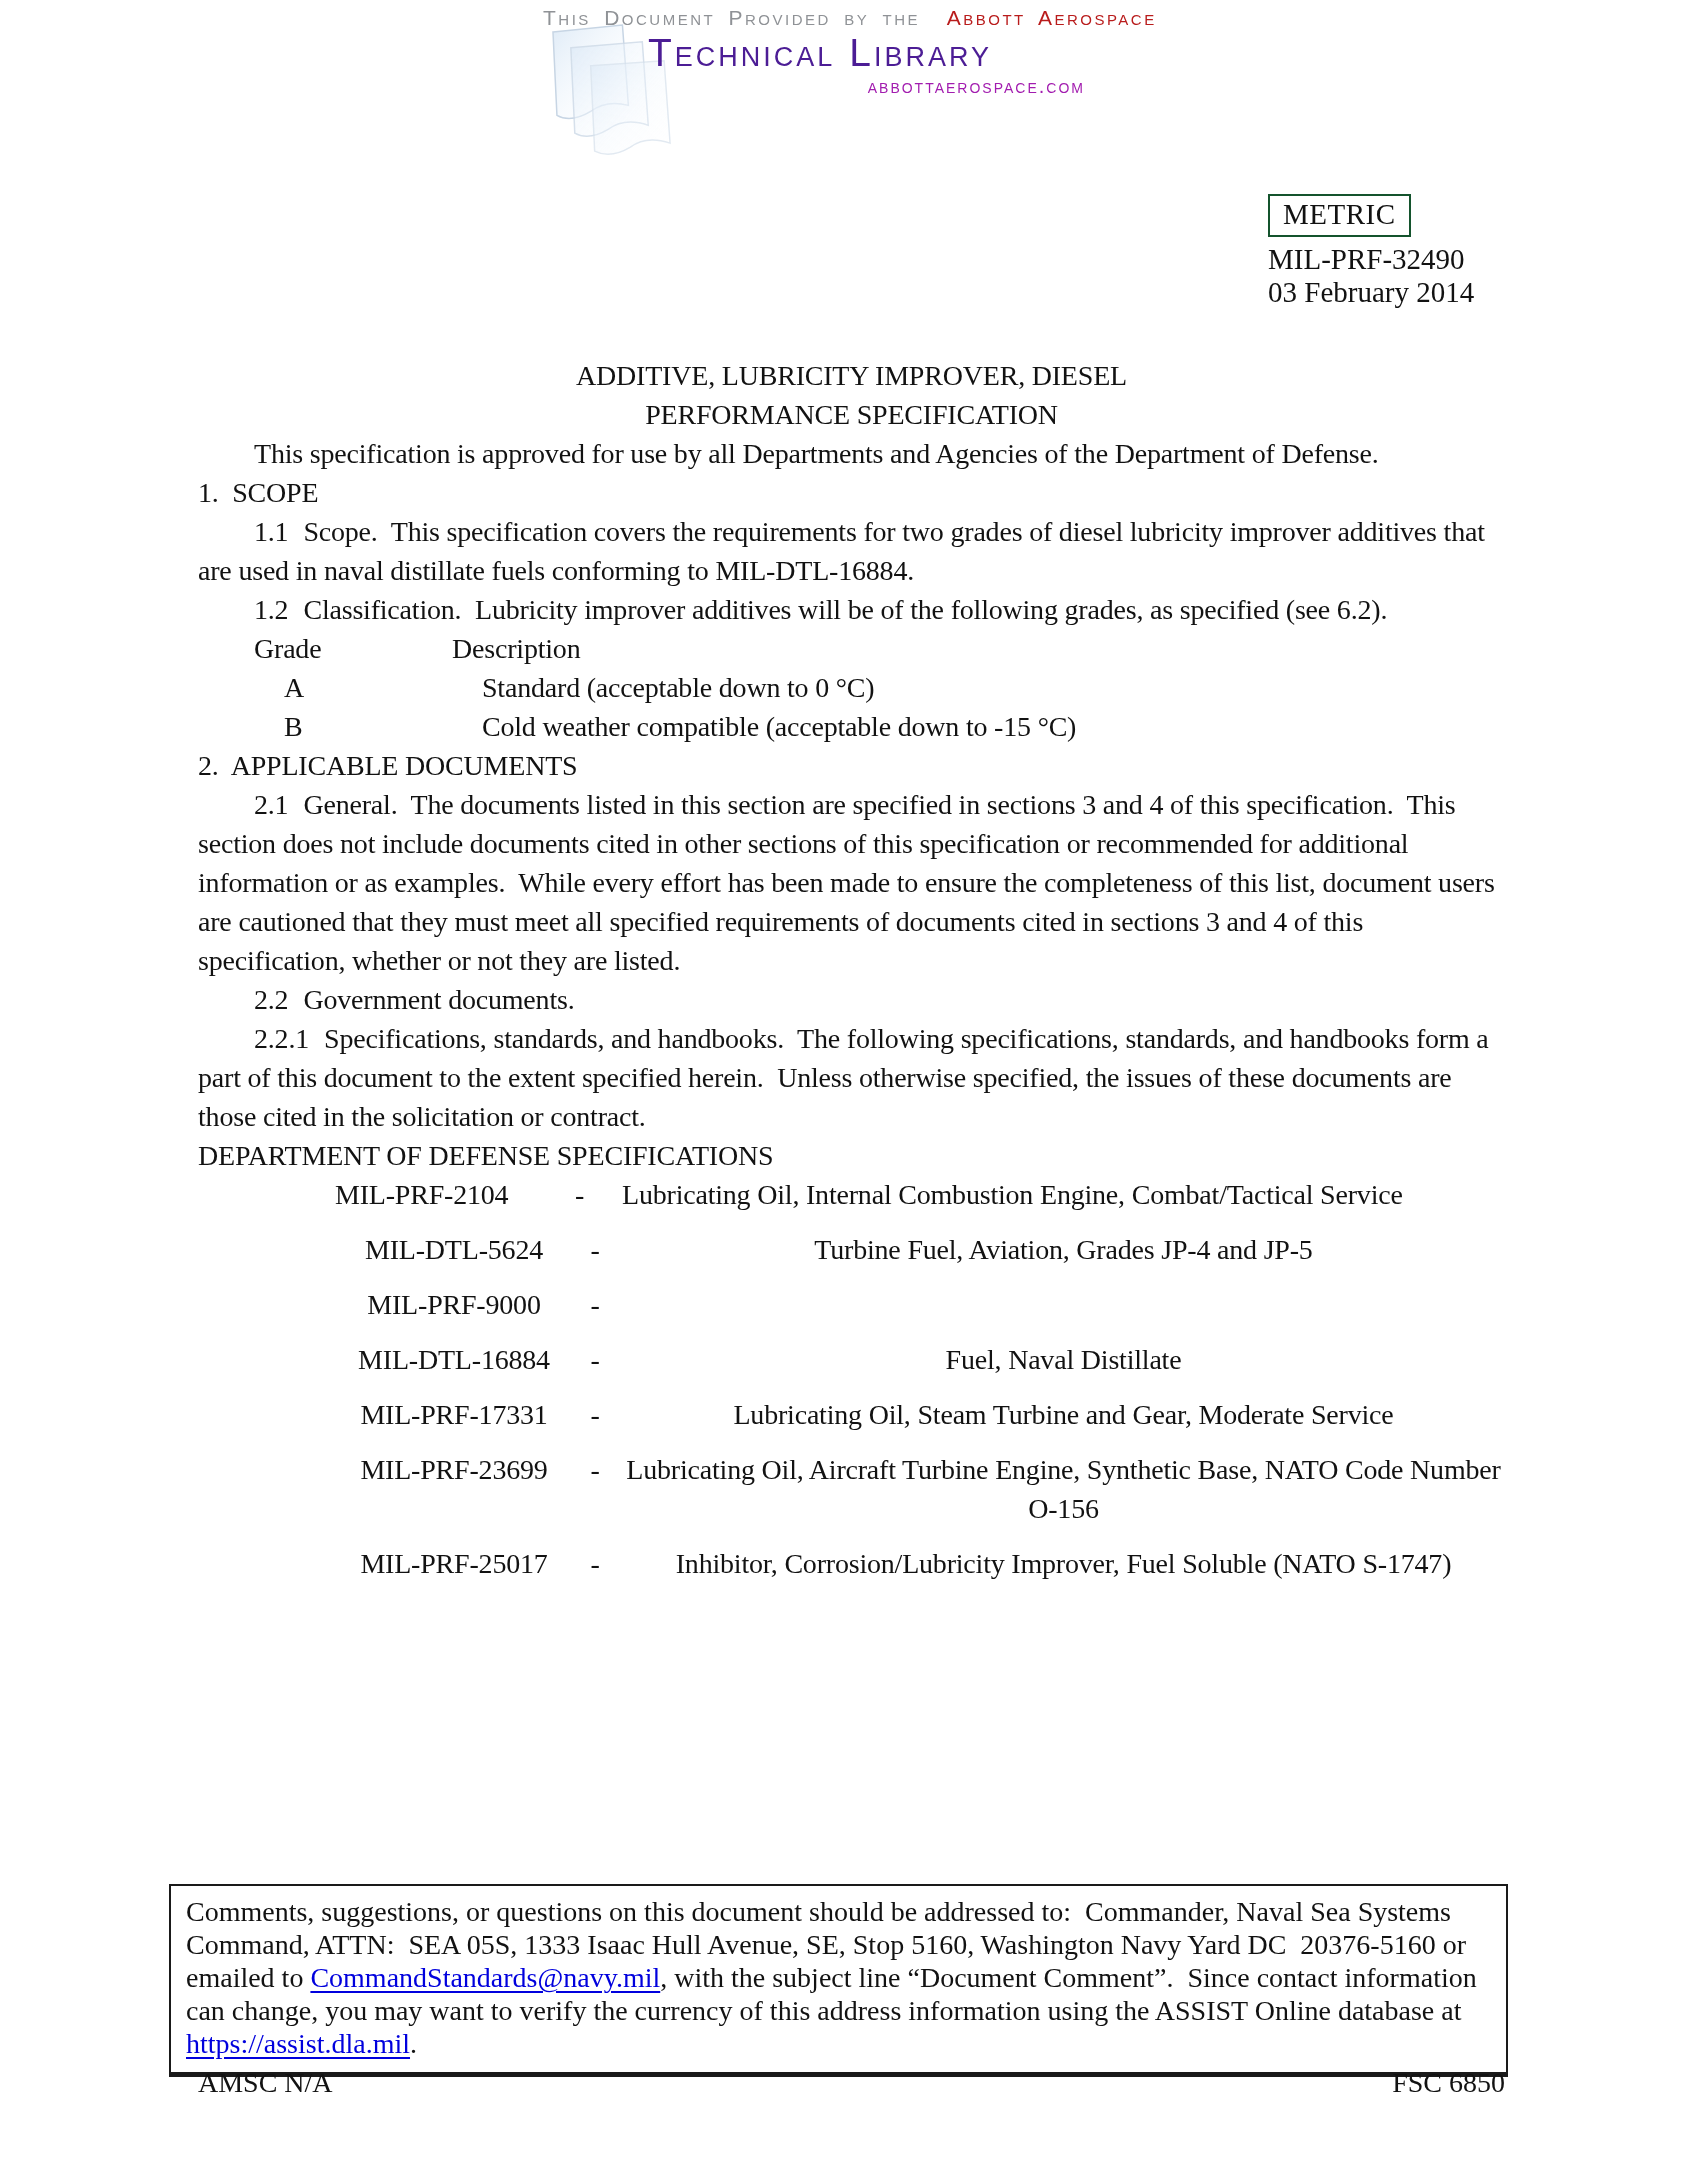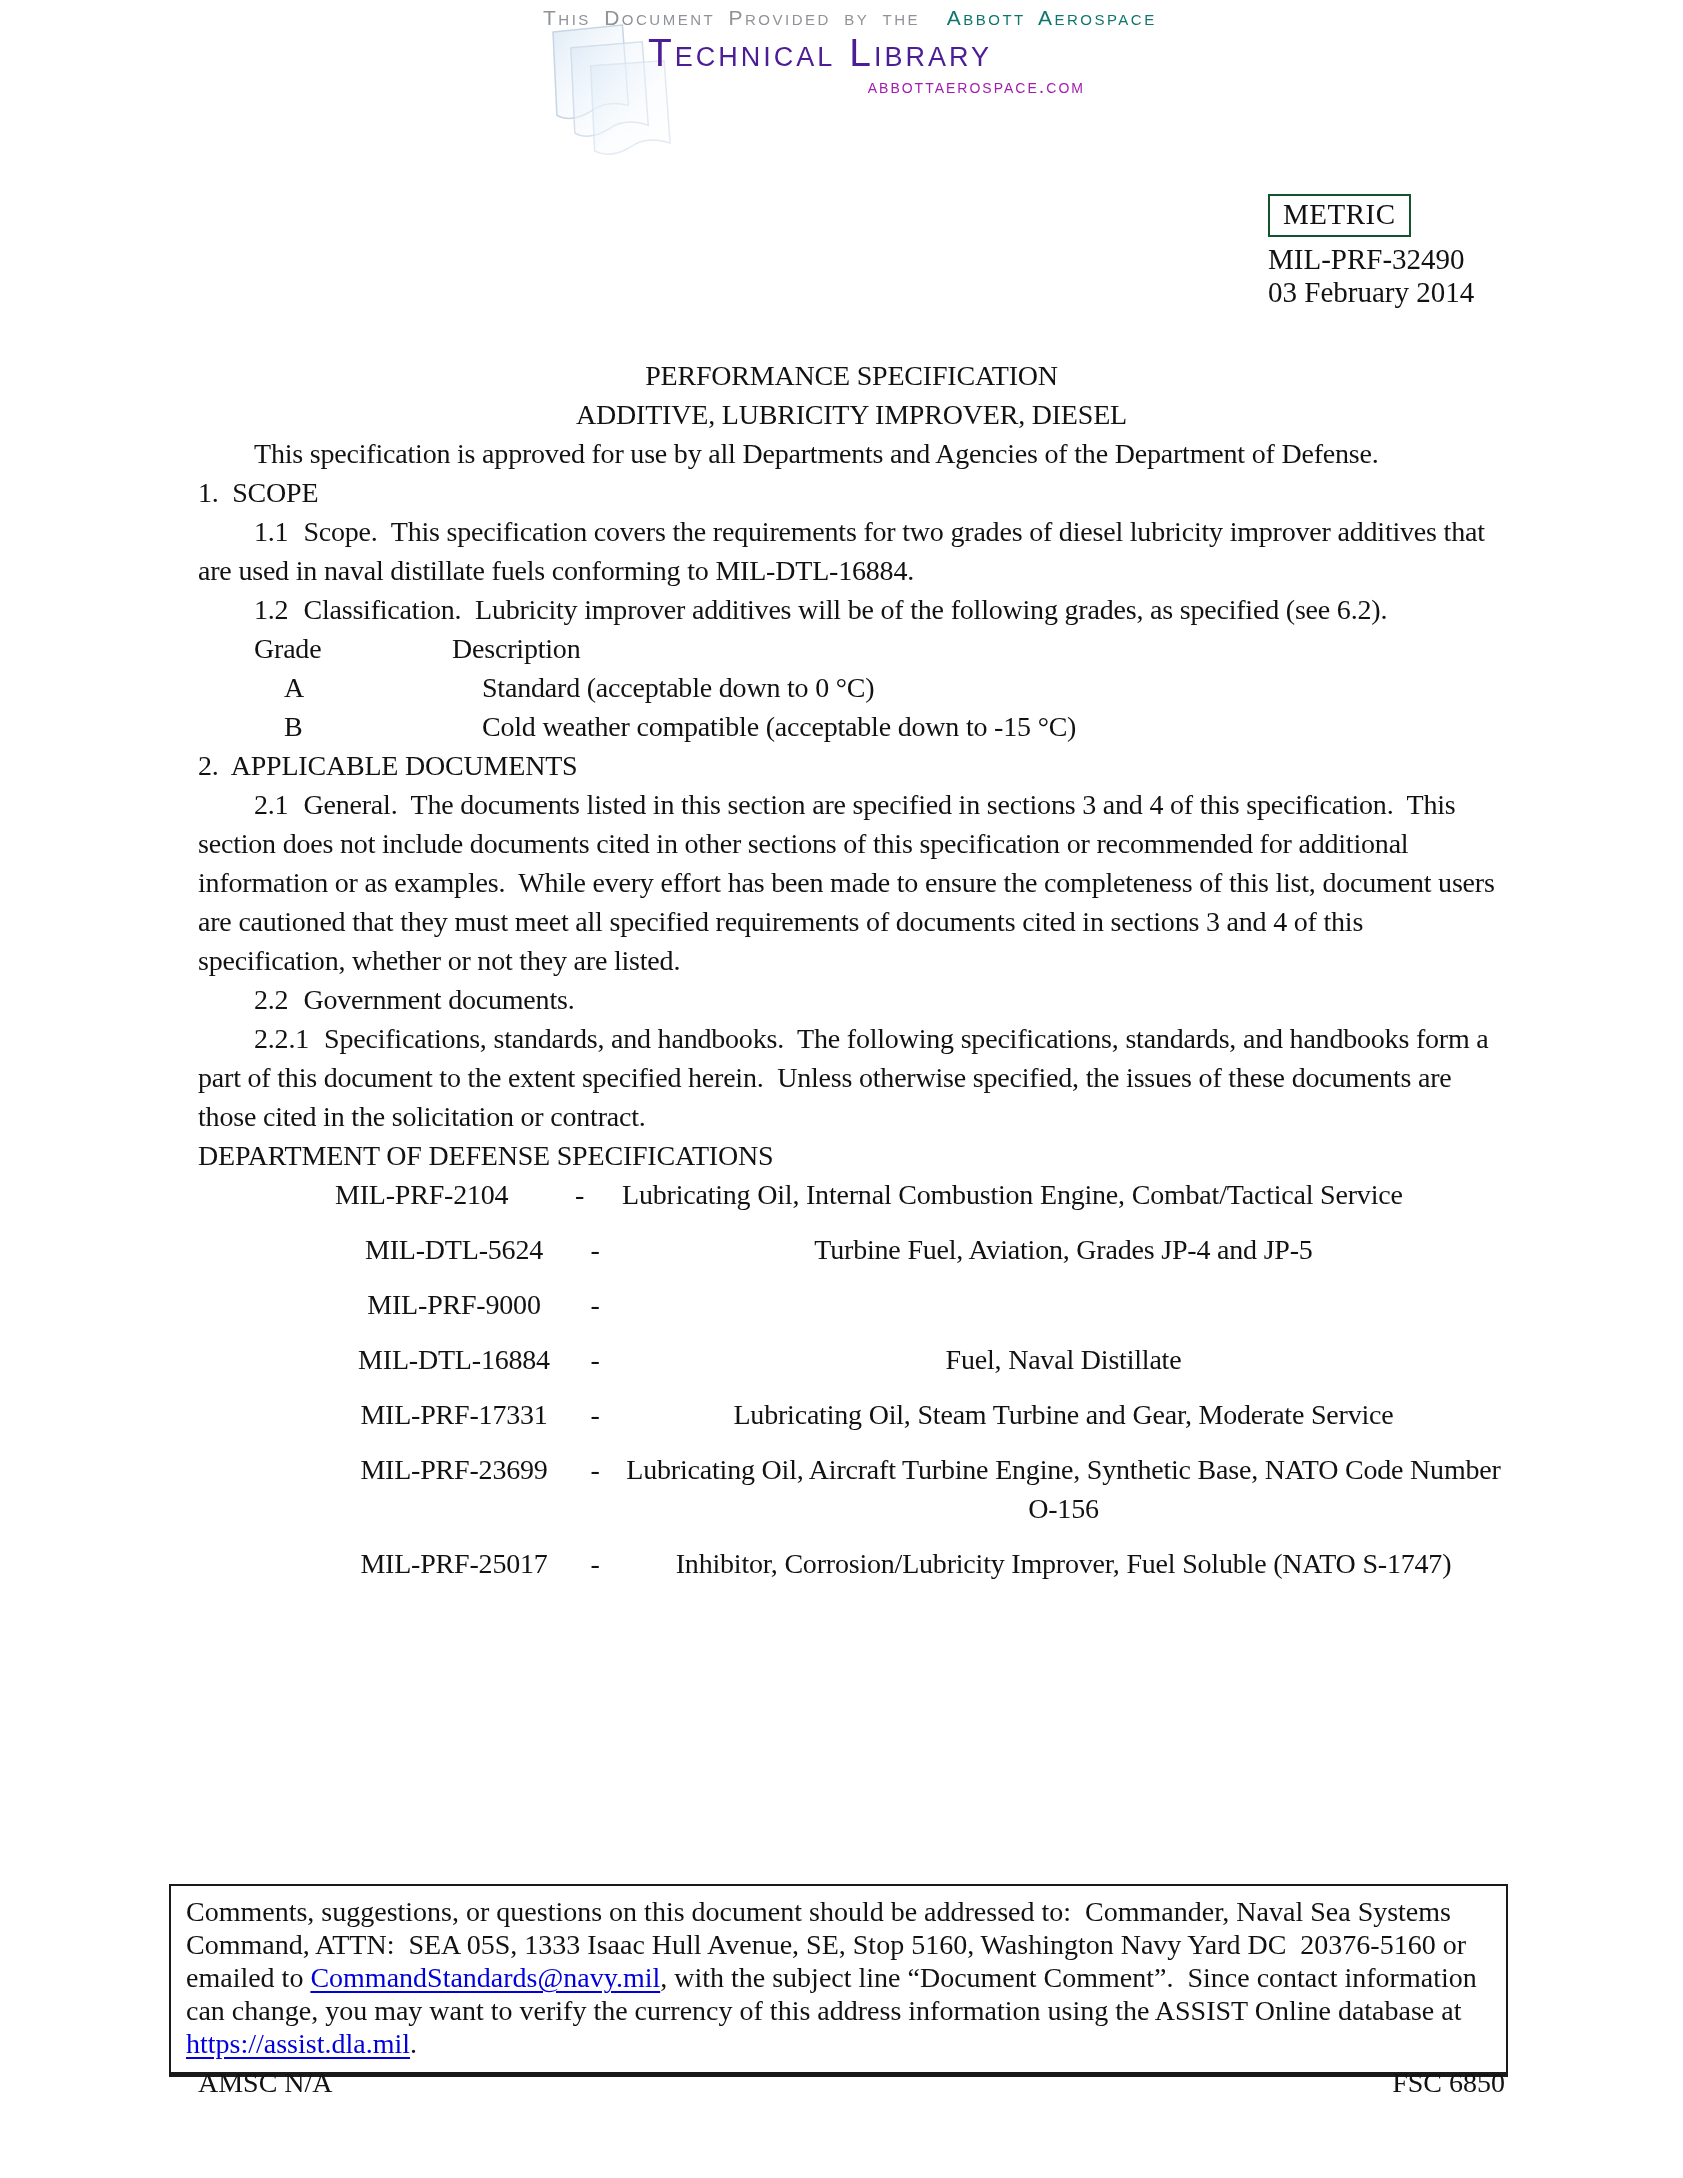--- a/index.html
+++ b/index.html
@@ -12,21 +12,21 @@
     overflow:hidden;
     margin:0 auto;
   }
   
   .wm{position:absolute;left:543px;top:6px;width:554px;
       font-family:"Liberation Sans","DejaVu Sans",sans-serif;}
   .wm-logo{position:absolute;left:6px;top:16px;z-index:1;}
   .wm-text{position:relative;z-index:2;}
   .wm-line1{text-align:center;font-variant:small-caps;font-size:21px;
             letter-spacing:2.5px;word-spacing:5px;color:#8f9296;white-space:nowrap;}
-  .wm-line1 .wm-brand{color:#0f766e;text-align:right;}
+  .wm-line1 .wm-brand{color:#b91c1c;text-align:right;}
   .wm-line2{text-align:center;font-size:39px;letter-spacing:3px;
             color:#4c1d95;white-space:nowrap;margin-top:1px;font-variant:small-caps;}
   .wm-line3{text-align:right;padding-right:12px;font-size:20px;letter-spacing:2px;
             color:#a21caf;font-variant:small-caps;}
   
   .right-head{position:absolute;left:1268px;top:194px;font-size:29px;line-height:33px;}
   .metric-box{display:inline-block;border:2px solid #14532d;padding:2px 13px 4px 13px;
               font-size:29px;letter-spacing:0.5px;margin-bottom:6px;}
   
   .content{position:absolute;left:198px;top:356px;width:1307px;
@@ -85,22 +85,22 @@
   </div>
 
   <div class="right-head">
     <div class="metric-box">METRIC</div>
     <div>MIL-PRF-32490</div>
     <div>03 February 2014</div>
   </div>
 
   <div class="content">
 
+    <p class="centered txt mt12">ADDITIVE, LUBRICITY IMPROVER, DIESEL</p>
     <p class="centered txt">PERFORMANCE SPECIFICATION</p>
-    <p class="centered txt mt12">ADDITIVE, LUBRICITY IMPROVER, DIESEL</p>
     <p class="para txt mt12">This specification is approved for use by all Departments and Agencies of the Department of Defense.</p>
 
     <h1 class="sec txt mt14">1.  SCOPE</h1>
 
     <p class="para mt12"><span class="snum txt">1.1</span><span class="term txt">Scope</span><span class="txt">.  This specification covers the requirements for two grades of diesel lubricity improver additives that are used in naval distillate fuels conforming to MIL-DTL-16884.</span></p>
 
     <p class="para mt12"><span class="snum txt">1.2</span><span class="term txt">Classification</span><span class="txt">.  Lubricity improver additives will be of the following grades, as specified (see 6.2).</span></p>
 
     <div class="grade-row mt14">
       <div class="g-col1 term txt" style="width:142px;">Grade</div>

